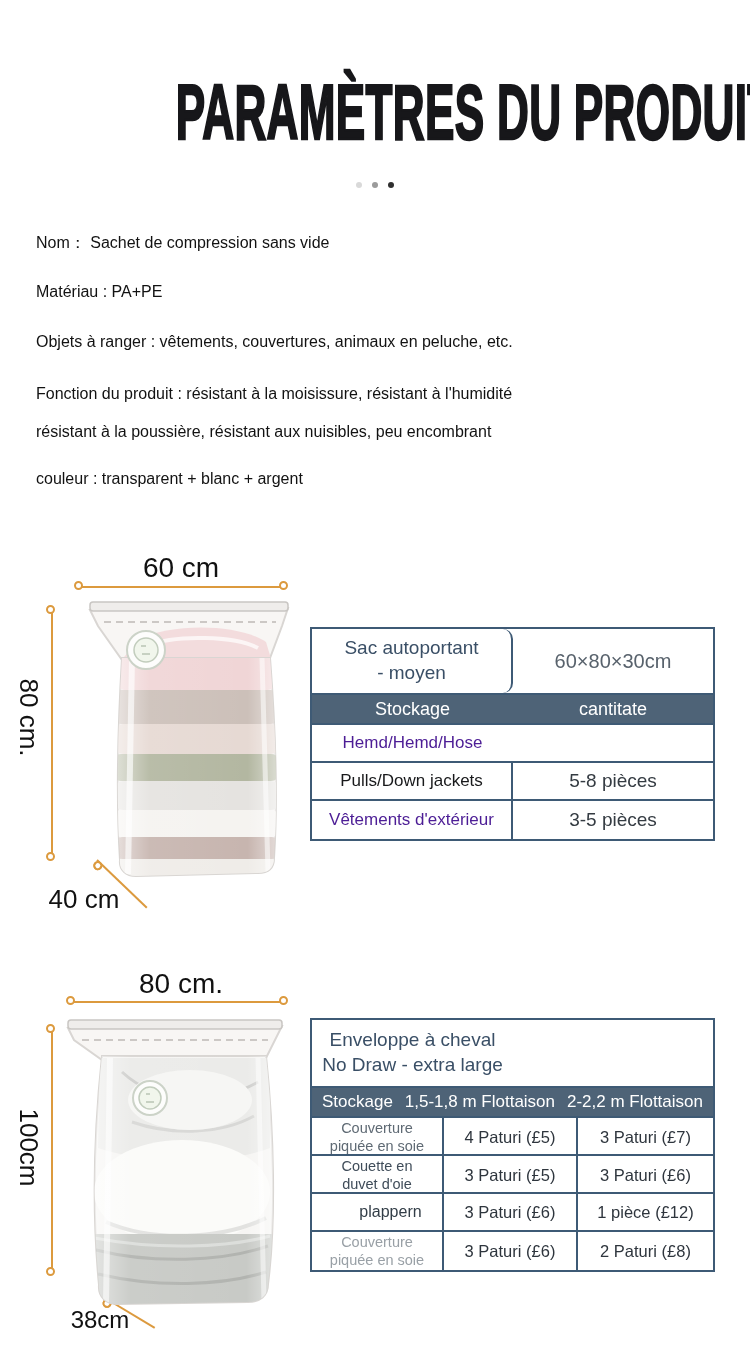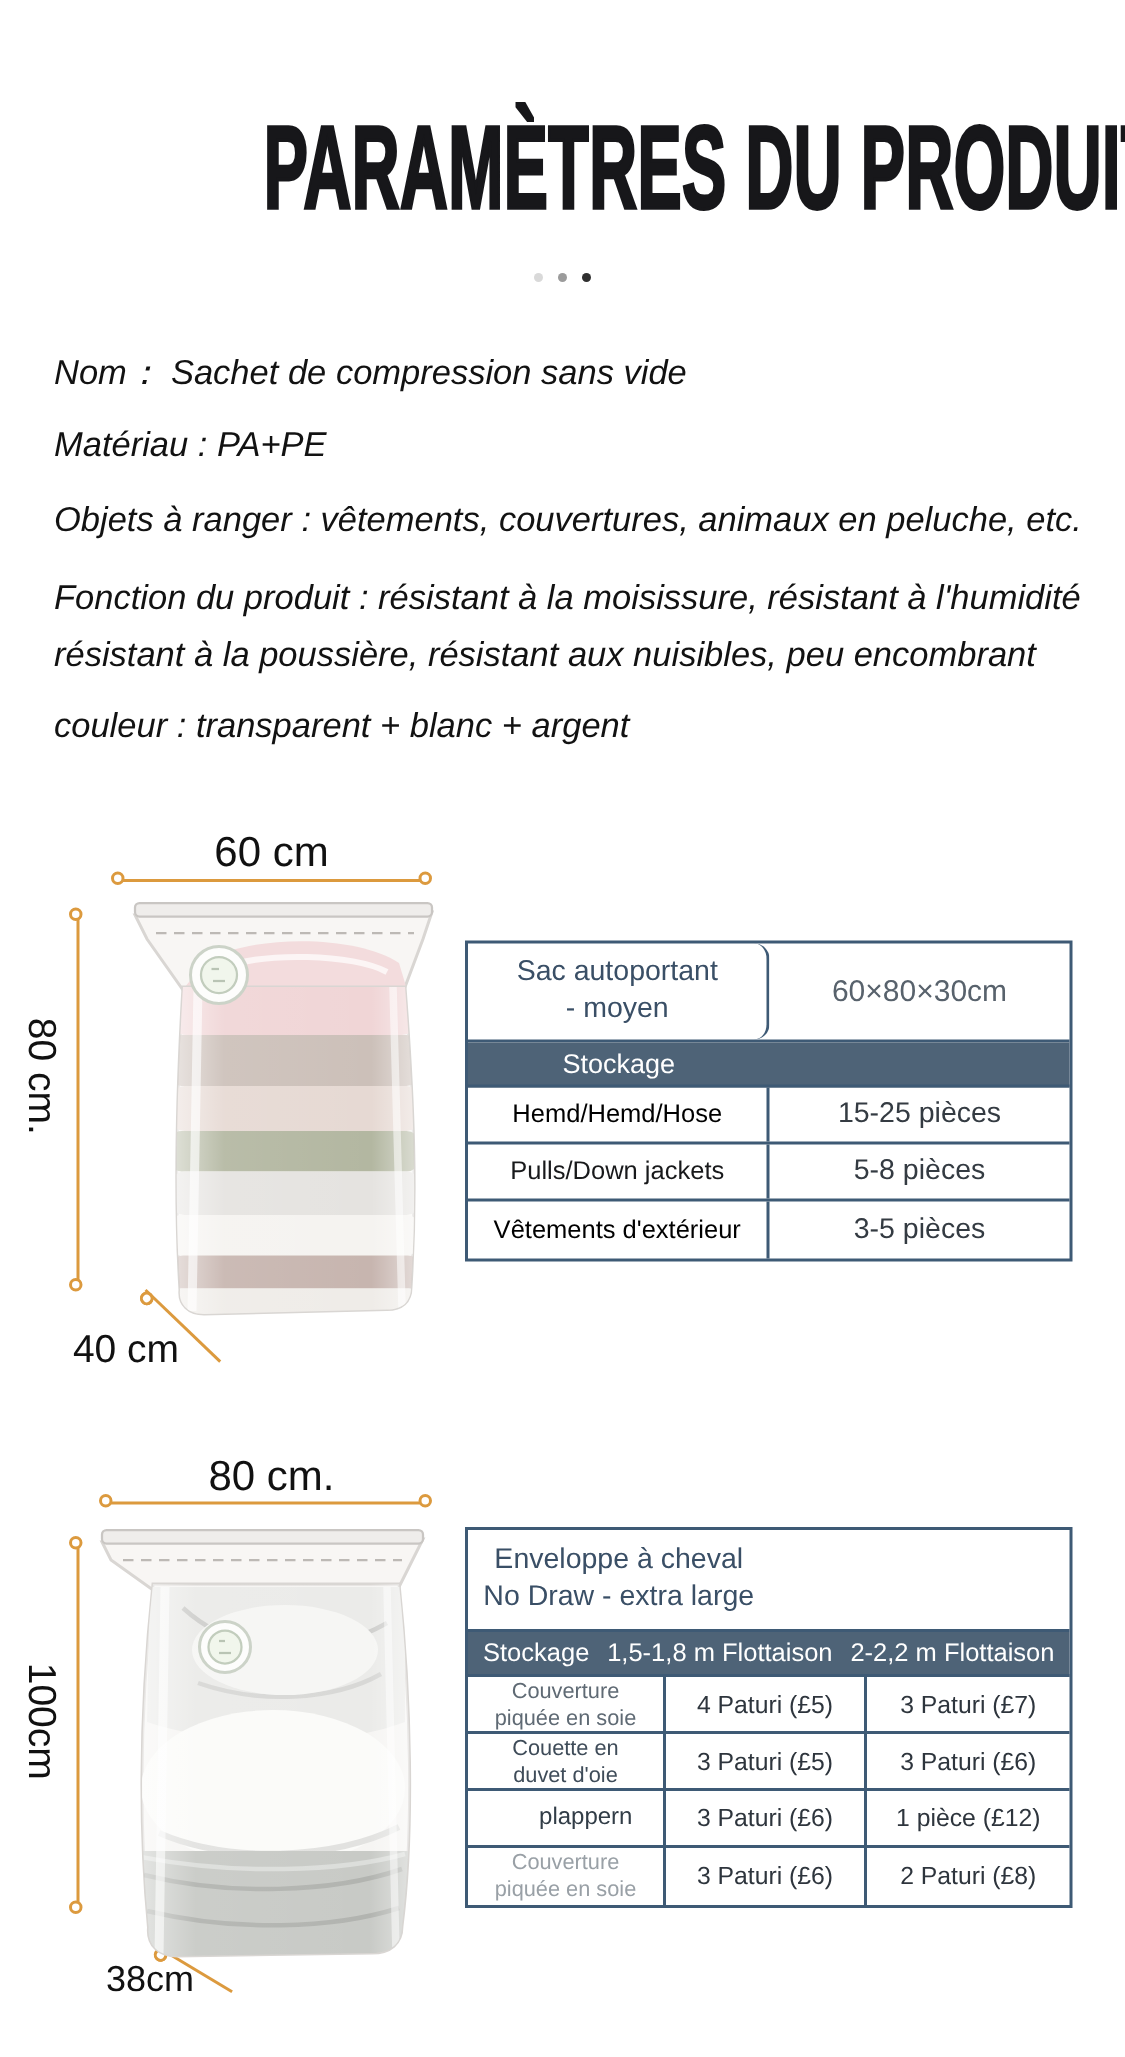--- a/index.html
+++ b/index.html
@@ -12,21 +12,21 @@
   .main-title { top:74px; left:0; width:750px; text-align:center; white-space:nowrap; }
   .main-title span { display:inline-block; font-size:70px; font-weight:bold;
     color:#17171a; -webkit-text-stroke:2.2px #17171a; letter-spacing:0.5px;
     transform:scale(0.63,1.12); transform-origin:center; line-height:76px; }
 
   .dots { top:182px; left:0; width:750px; display:flex; justify-content:center; gap:10px; }
   .dots i { width:6px; height:6px; border-radius:50%; display:block; }
   .dot-1 { background:#d9d9d9; } .dot-2 { background:#9b9b9b; } .dot-3 { background:#2f2f2f; }
 
   
-  .spec { left:36px; font-size:23px; color:#121212; white-space:nowrap;font-style:italic; }
+  .spec { left:36px; font-size:16px; color:#121212; white-space:nowrap; }
 
   
   .dl { background:#DC9A3E; }
   .dl-h { height:2px; }
   .dl-v { width:2px; }
   .dl .end { position:absolute; width:9px; height:9px; background:#fff;
              border:2px solid #DC9A3E; border-radius:50%; }
   .dl-h .end.a { left:-6px; top:-5px; } .dl-h .end.b { right:-6px; top:-5px; }
   .dl-v .end.a { top:-6px; left:-5px; } .dl-v .end.b { bottom:-6px; left:-5px; }
   .dl-d { height:2px; transform-origin:0 50%; }
@@ -46,21 +46,21 @@
   .row-title2 { height:68px; }
   .thead { height:30px; background:#4E6377; color:#fff; border-bottom:2px solid #3E5A75; }
   .thead .tcell { border-right:none; font-size:18px; }
   .thead2 { height:30px; background:#4E6377; color:#fff; display:flex; align-items:center;
             justify-content:space-between; padding:0 10px; font-size:17px;
             border-bottom:2px solid #3E5A75; white-space:nowrap; }
   .row-body { height:38px; }
   .pre { white-space:pre-line; }
   .name-cell { font-size:19px; color:#3A4F66; line-height:1.3;border-radius:10px; }
   .size-cell { font-size:20px; color:#58626C; }
-  .item-cell { font-size:17px; color:#000000; }
+  .item-cell { font-size:17px; color:#4c1d95; }
   .qty-cell  { font-size:19px; color:#343B42; }
   .item2-cell { font-size:14.5px; line-height:1.22; }
   .val2-cell  { font-size:16.5px; color:#2E353D; }
   .c-dark  { color:#18191b !important; }
   .c-gray1 { color:#5F6A74; } .c-gray2 { color:#3F4C59; }
   .c-gray3 { color:#323D47;padding-left:31px; } .c-light { color:#99A0A6; }
 </style>
 </head>
 <body>
 
@@ -139,24 +139,24 @@
 </svg>
 
 <div class="abs ptable" style="left:310px; top:627px">
   <div class="trow cols2 row-title">
     <div class="tcell name-cell pre">Sac autoportant
 - moyen</div>
     <div class="tcell size-cell">60×80×30cm</div>
   </div>
   <div class="trow cols2 thead">
     <div class="tcell">Stockage</div>
+    <div class="tcell">cantitate</div>
   </div>
   <div class="trow cols2 row-body">
     <div class="tcell item-cell">Hemd/Hemd/Hose</div>
-    <div class="tcell qty-cell">15-25 pièces</div>
   </div>
   <div class="trow cols2 row-body">
     <div class="tcell item-cell c-dark">Pulls/Down jackets</div>
     <div class="tcell qty-cell">5-8 pièces</div>
   </div>
   <div class="trow cols2 row-body">
     <div class="tcell item-cell">Vêtements d'extérieur</div>
     <div class="tcell qty-cell">3-5 pièces</div>
   </div>
 </div>

